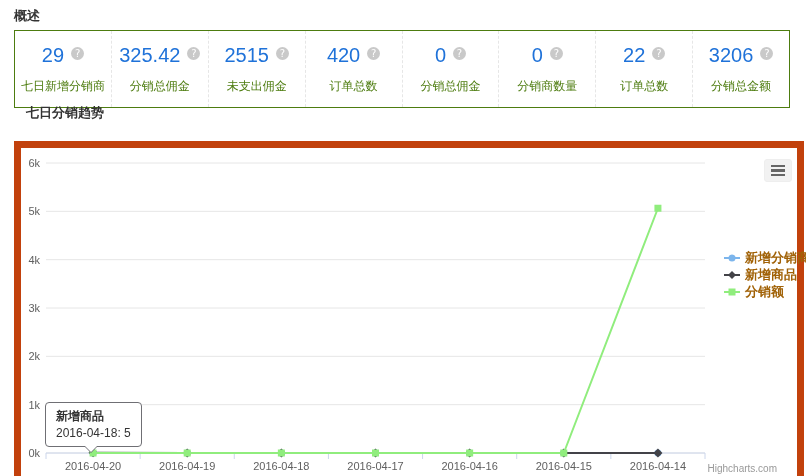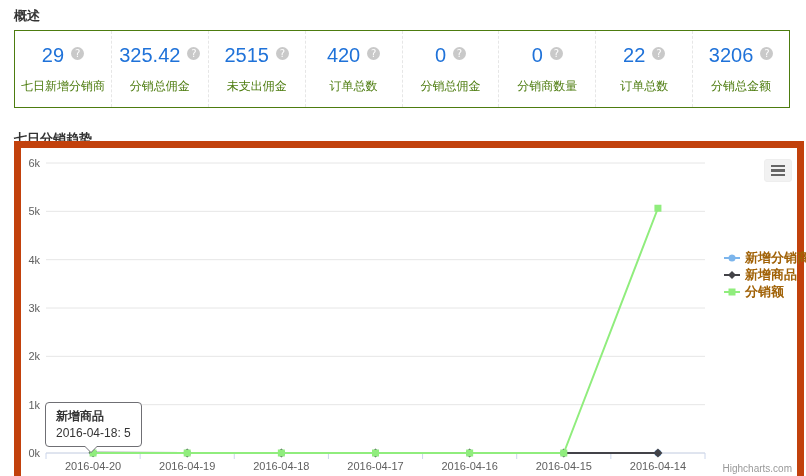--- a/index.html
+++ b/index.html
@@ -5,21 +5,21 @@
   html,body{margin:0;padding:0;}
   body{
     width:806px;height:476px;position:relative;overflow:hidden;
     background:#fff;font-family:"Liberation Sans","DejaVu Sans",sans-serif;
     -webkit-font-smoothing:antialiased;
   }
   .section-title{
     position:absolute;left:14px;font-size:13px;font-weight:bold;color:#333;
   }
   #overview-title{top:7px;}
-  #trend-title{top:130px;}
+  #trend-title{top:104px;margin-left:12px;}
 
   
   .stats-panel{
     position:absolute;left:14px;top:30px;width:776px;height:78px;
     border:1px solid #4d7c0f;background:#fff;display:flex;box-sizing:border-box;
   }
   .stat-cell{
     flex:1;display:flex;flex-direction:column;align-items:center;justify-content:center;
     border-right:1px dashed #e6e6e6;min-width:0;
   }
@@ -61,21 +61,21 @@
   .chart-tooltip::after{
     content:"";position:absolute;bottom:-7px;left:38px;width:0;height:0;
     border-left:7px solid transparent;border-right:7px solid transparent;
     border-top:7px solid #6f6f74;
   }
   .chart-tooltip::before{
     content:"";position:absolute;bottom:-5.5px;left:39px;width:0;height:0;
     border-left:6px solid transparent;border-right:6px solid transparent;
     border-top:6px solid #fff;z-index:1;
   }
-  .credit{position:absolute;right:5px;bottom:5px;font-size:10px;color:#999;}
+  .credit{position:absolute;right:20px;bottom:5px;font-size:10px;color:#999;}
 </style>
 </head>
 <body>
 
 <div class="section-title" id="overview-title">概述</div>
 
 <div class="stats-panel">
     <div class="stat-cell">
       <div class="stat-value-row">
         <span class="stat-value">29</span>

